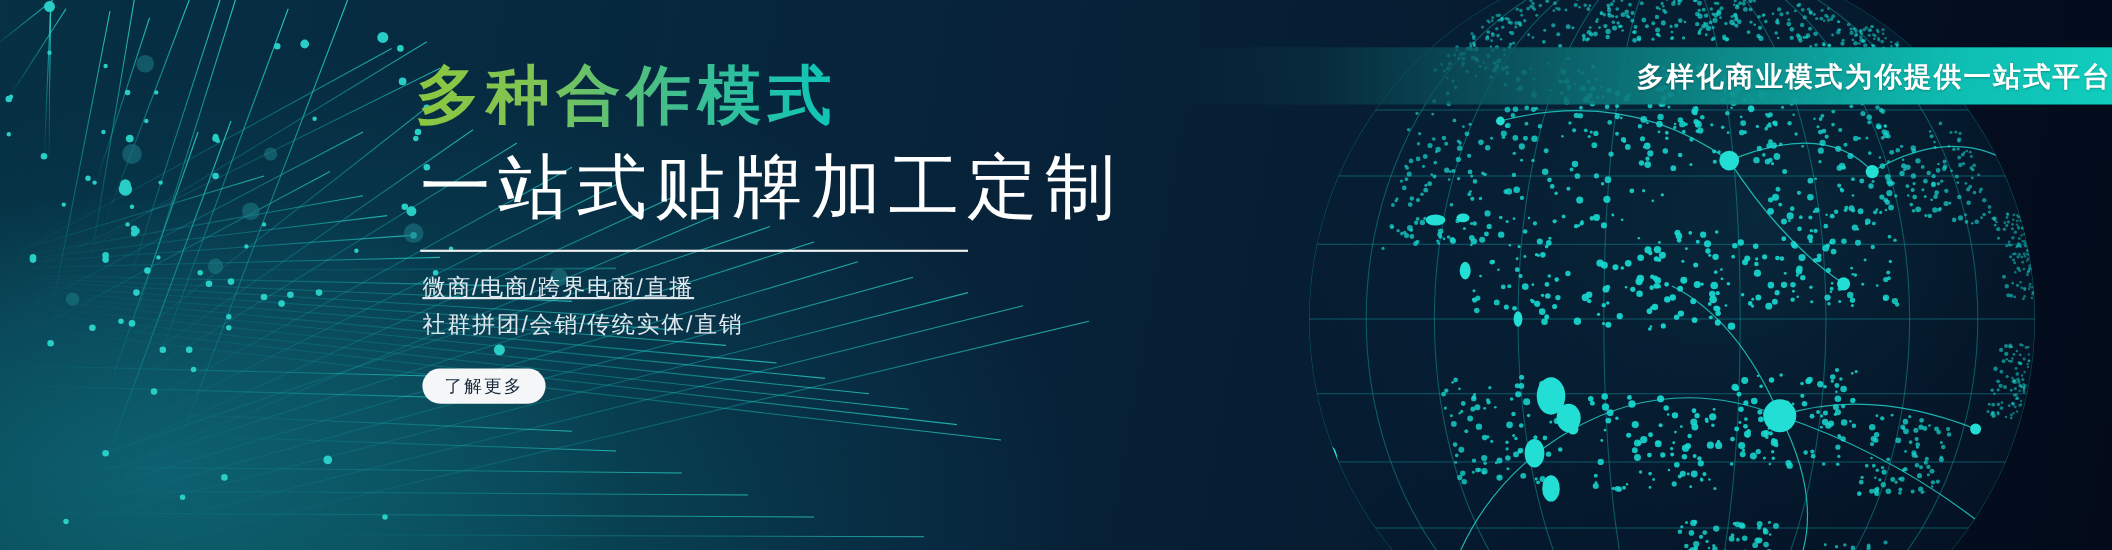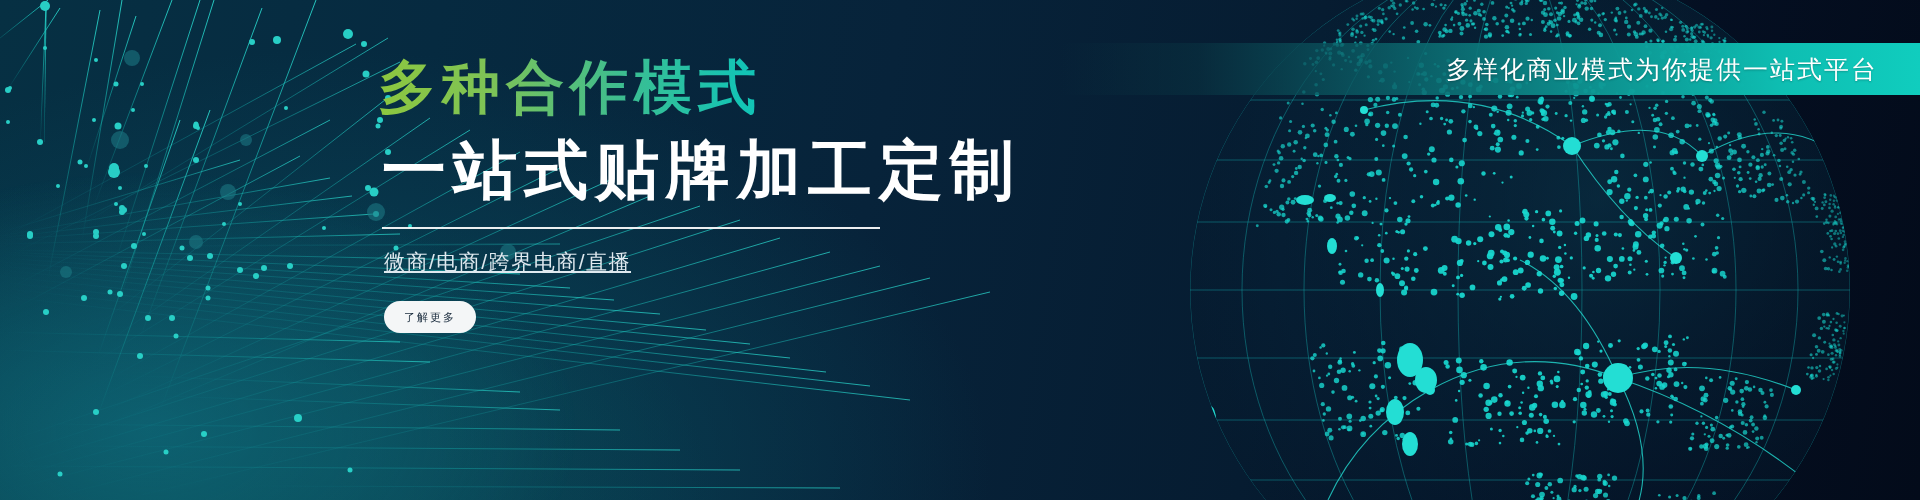--- a/index.html
+++ b/index.html
@@ -33,54 +33,54 @@
       rgba(8,26,44,0) 0%,
       rgba(9,52,66,.55) 16%,
       rgba(11,96,104,.85) 38%,
       rgba(13,150,147,.95) 62%,
       rgba(14,190,178,1) 84%,
       rgba(16,205,190,1) 100%);
     display:flex;align-items:center;justify-content:flex-end;
   }
   #tagline-text{
     color:#ffffff;font-size:25px;letter-spacing:2px;
-    padding-right:42px;white-space:nowrap;font-weight:400;
+    white-space:nowrap;font-weight:700;
     text-shadow:0 1px 2px rgba(0,0,0,.25);
   }
 
   
   #copy{position:absolute;left:378px;top:56px;width:700px;}
 
   #headline-1{
     font-size:58px;line-height:1.08;letter-spacing:6px;font-weight:700;
     background:linear-gradient(90deg,#8dc73f 0%,#7ec356 16%,#3fbd8e 34%,#13c4b5 52%,#0ec6bb 72%,#0ec6bb 100%);
     -webkit-background-clip:text;background-clip:text;color:transparent;
     -webkit-text-fill-color:transparent;
     white-space:nowrap;margin:0;
   }
   #headline-2{
-    font-size:64px;line-height:1.1;letter-spacing:7px;font-weight:700;
+    font-size:64px;line-height:1.1;letter-spacing:7px;font-weight:400;
     color:#ffffff;white-space:nowrap;margin:16px 0 0 4px;
   }
   #divider{
     width:498px;height:2px;background:#ffffff;opacity:.92;
     margin:22px 0 0 4px;
   }
   .sub-line{
     color:#dfe9ef;font-size:21px;letter-spacing:1.5px;white-space:nowrap;
     margin:0 0 0 6px;line-height:1.62;font-weight:400;
   }
   #sub-1{margin-top:16px;text-decoration:underline;}
 
   #cta{
     display:inline-flex;align-items:center;justify-content:center;
     margin:22px 0 0 6px;
     height:32px;padding:0 20px;border-radius:17px;
     background:#f4f6f7;color:#16283a;
-    font-size:11px;letter-spacing:2px;font-weight:400;
+    font-size:16px;letter-spacing:2px;font-weight:400;
     border:none;cursor:pointer;white-space:nowrap;
     font-family:"Liberation Sans","DejaVu Sans",sans-serif;
   }
 </style>
 </head>
 <body>
 
 <div id="banner">
 
   <svg id="streaks" class="layer noclick" viewBox="0 0 1920 500" width="1920" height="500">
@@ -2432,16 +2432,17 @@
 
   <div id="tagline-bar">
     <span id="tagline-text">多样化商业模式为你提供一站式平台</span>
   </div>
 
   <div id="copy">
     <h1 id="headline-1">多种合作模式</h1>
     <h2 id="headline-2">一站式贴牌加工定制</h2>
     <div id="divider"></div>
     <p id="sub-1" class="sub-line">微商/电商/跨界电商/直播</p>
+    <p id="sub-2" class="sub-line">社群拼团/会销/传统实体/直销</p>
     <button id="cta">了解更多</button>
   </div>
 
 </div>
 
 </body></html>

